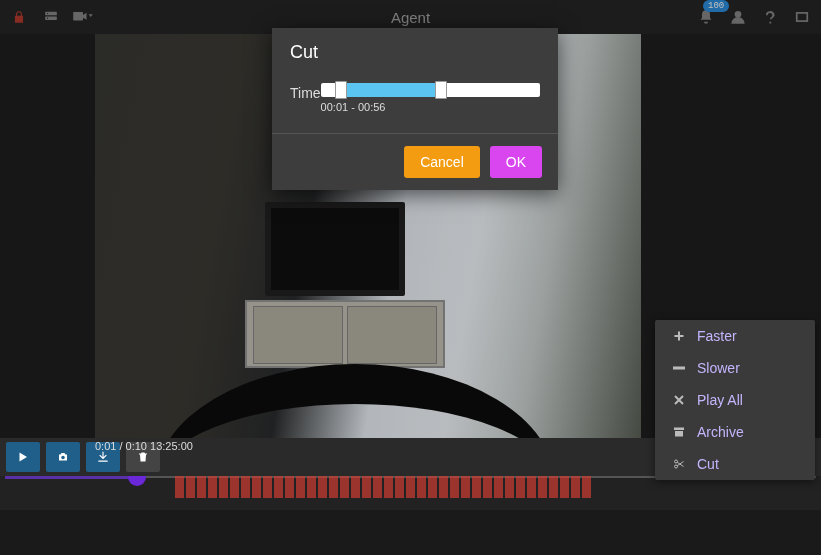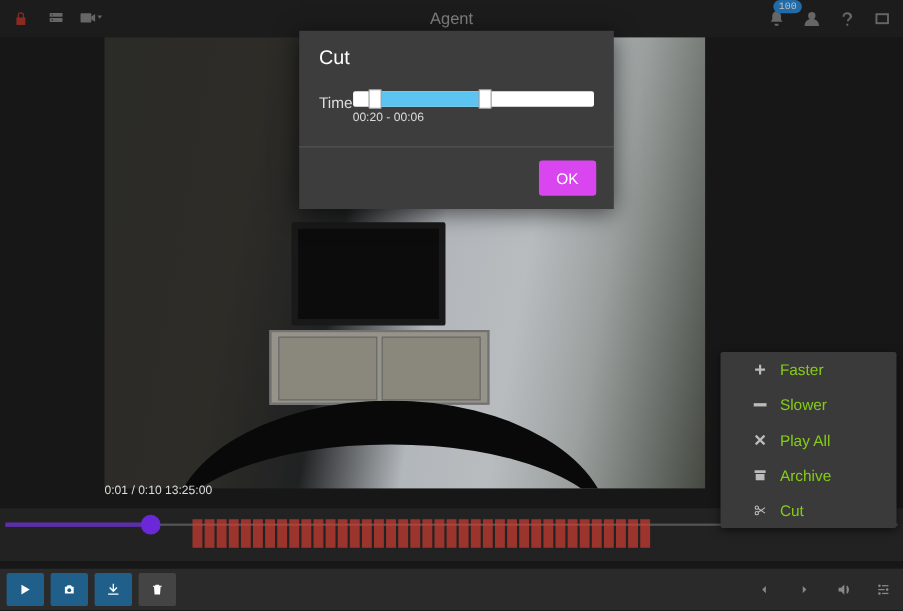--- a/index.html
+++ b/index.html
@@ -1,17 +1,17 @@
 <!DOCTYPE html>
 <html><head>
 <meta charset="utf-8">
 <style>
   * { box-sizing: border-box; margin: 0; padding: 0; }
   html, body { width: 821px; height: 555px; overflow: hidden; font-family: Arial, Helvetica, sans-serif; background: #1a1a1a; color: #ddd; }
-  .app { position: relative; width: 821px; height: 555px; background: #1f1f1f; }
+  .app { position: relative; width: 821px; height: 476px; background: #1f1f1f; }
   
   .hdr { display: flex; align-items: center; height: 34px; background: #262626; padding: 0 8px; gap: 10px; }
   .hdr .spacer { flex: 1; }
   .hdr .title { position: absolute; left: 50%; transform: translateX(-50%); color: #aaa; font-size: 15px; }
   .hicon { width: 22px; height: 22px; display: inline-flex; align-items: center; justify-content: center; color: #888; cursor: pointer; font-family: Liberation Mono, monospace; }
   .hicon.red { color: #b43a2f; }
   .badge-wrap { position: relative; }
   .badge { position: absolute; top: -6px; left: 8px; background: #2b8fe0; color: #fff; font-size: 9px; padding: 1px 5px; border-radius: 8px; }
   
   .video { position: absolute; top: 34px; left: 95px; width: 546px; height: 410px; background: linear-gradient(100deg,#3a3a36 0%, #3d3b35 25%, #2b2d2e 40%, #eef4fa 55%, #f7fbff 68%, #cfd6d4 80%, #5b6157 100%); overflow: hidden; }
@@ -32,21 +32,21 @@
   .played { position:absolute; left:5px; top:13px; height:4px; width:130px; background:#5b2fa8;}
   .playhead { position: absolute; left: 128px; top: 6px; width: 18px; height: 18px; border-radius: 50%; background: #6a28d9; }
   
   .ctrls { position: absolute; left: 0; bottom: 0; width: 821px; height: 38px; background: #2a2a2a; display:flex; align-items:center; padding:0 6px; gap:6px;}
   .btn { width:34px; height:30px; background:#1f5f8a; display:inline-flex; align-items:center; justify-content:center; color:#fff; border-radius:2px; cursor:pointer;}
   .btn.gray { background:#444; }
   .ctrls .spacer2 { flex:1; }
   .ricon { width:24px; height:24px; color:#888; display:inline-flex; align-items:center; justify-content:center; cursor:pointer; margin-left:6px;}
   
   .menu { position: absolute; right: 6px; top: 320px; width: 160px; background: #3a3a3a; border-radius: 2px; z-index:30; box-shadow:0 2px 8px rgba(0,0,0,0.5);}
-  .menu .mi { display:flex; align-items:center; gap:10px; padding:8px 28px; color:#84cc16; font-size:14px; cursor:pointer;}
+  .menu .mi { display:flex; align-items:center; gap:10px; padding:8px 16px; color:#c4b5fd; font-size:14px; cursor:pointer;}
   .menu .mic { width:16px; display:inline-flex; justify-content:center; color:#bbb;}
   
   .dialog { position: absolute; left: 272px; top: 28px; width: 286px; background: #3d3d3d; z-index: 40; box-shadow: 0 4px 20px rgba(0,0,0,0.6);}
   .dlg-hd { padding: 14px 18px 10px; color:#fff; font-size:18px;}
   .dlg-body { padding: 10px 18px 20px; display:flex; align-items:flex-start; }
   .dlg-body .lbl { color:#ddd; font-size:14px; padding-top:2px;}
   .slider-wrap { flex:1; }
   .slider { position:relative; height:14px; background:#fff; border-radius:2px;}
   .slider .fill { position:absolute; left:18px; top:0; bottom:0; width:100px; background:#5bc4f0;}
   .slider .h1, .slider .h2 { position:absolute; top:-2px; width:12px; height:18px; background:#fff; border:1px solid #999; border-radius:1px; cursor:grab;}
@@ -263,21 +263,22 @@
   <div class="dialog">
     <div class="dlg-hd">Cut</div>
     <div class="dlg-body">
       <div class="lbl">Time</div>
       <div class="slider-wrap">
         <div class="slider">
           <div class="fill"></div>
           <div class="h1"></div>
           <div class="h2"></div>
         </div>
-        <div class="range-txt">00:20 - 00:06</div>
+        <div class="range-txt">00:01 - 00:56</div>
       </div>
     </div>
     <div class="dlg-ft">
+      <button class="dbtn cancel">Cancel</button>
       <button class="dbtn ok">OK</button>
     </div>
   </div>
 
 </div>
 
 </body></html>

